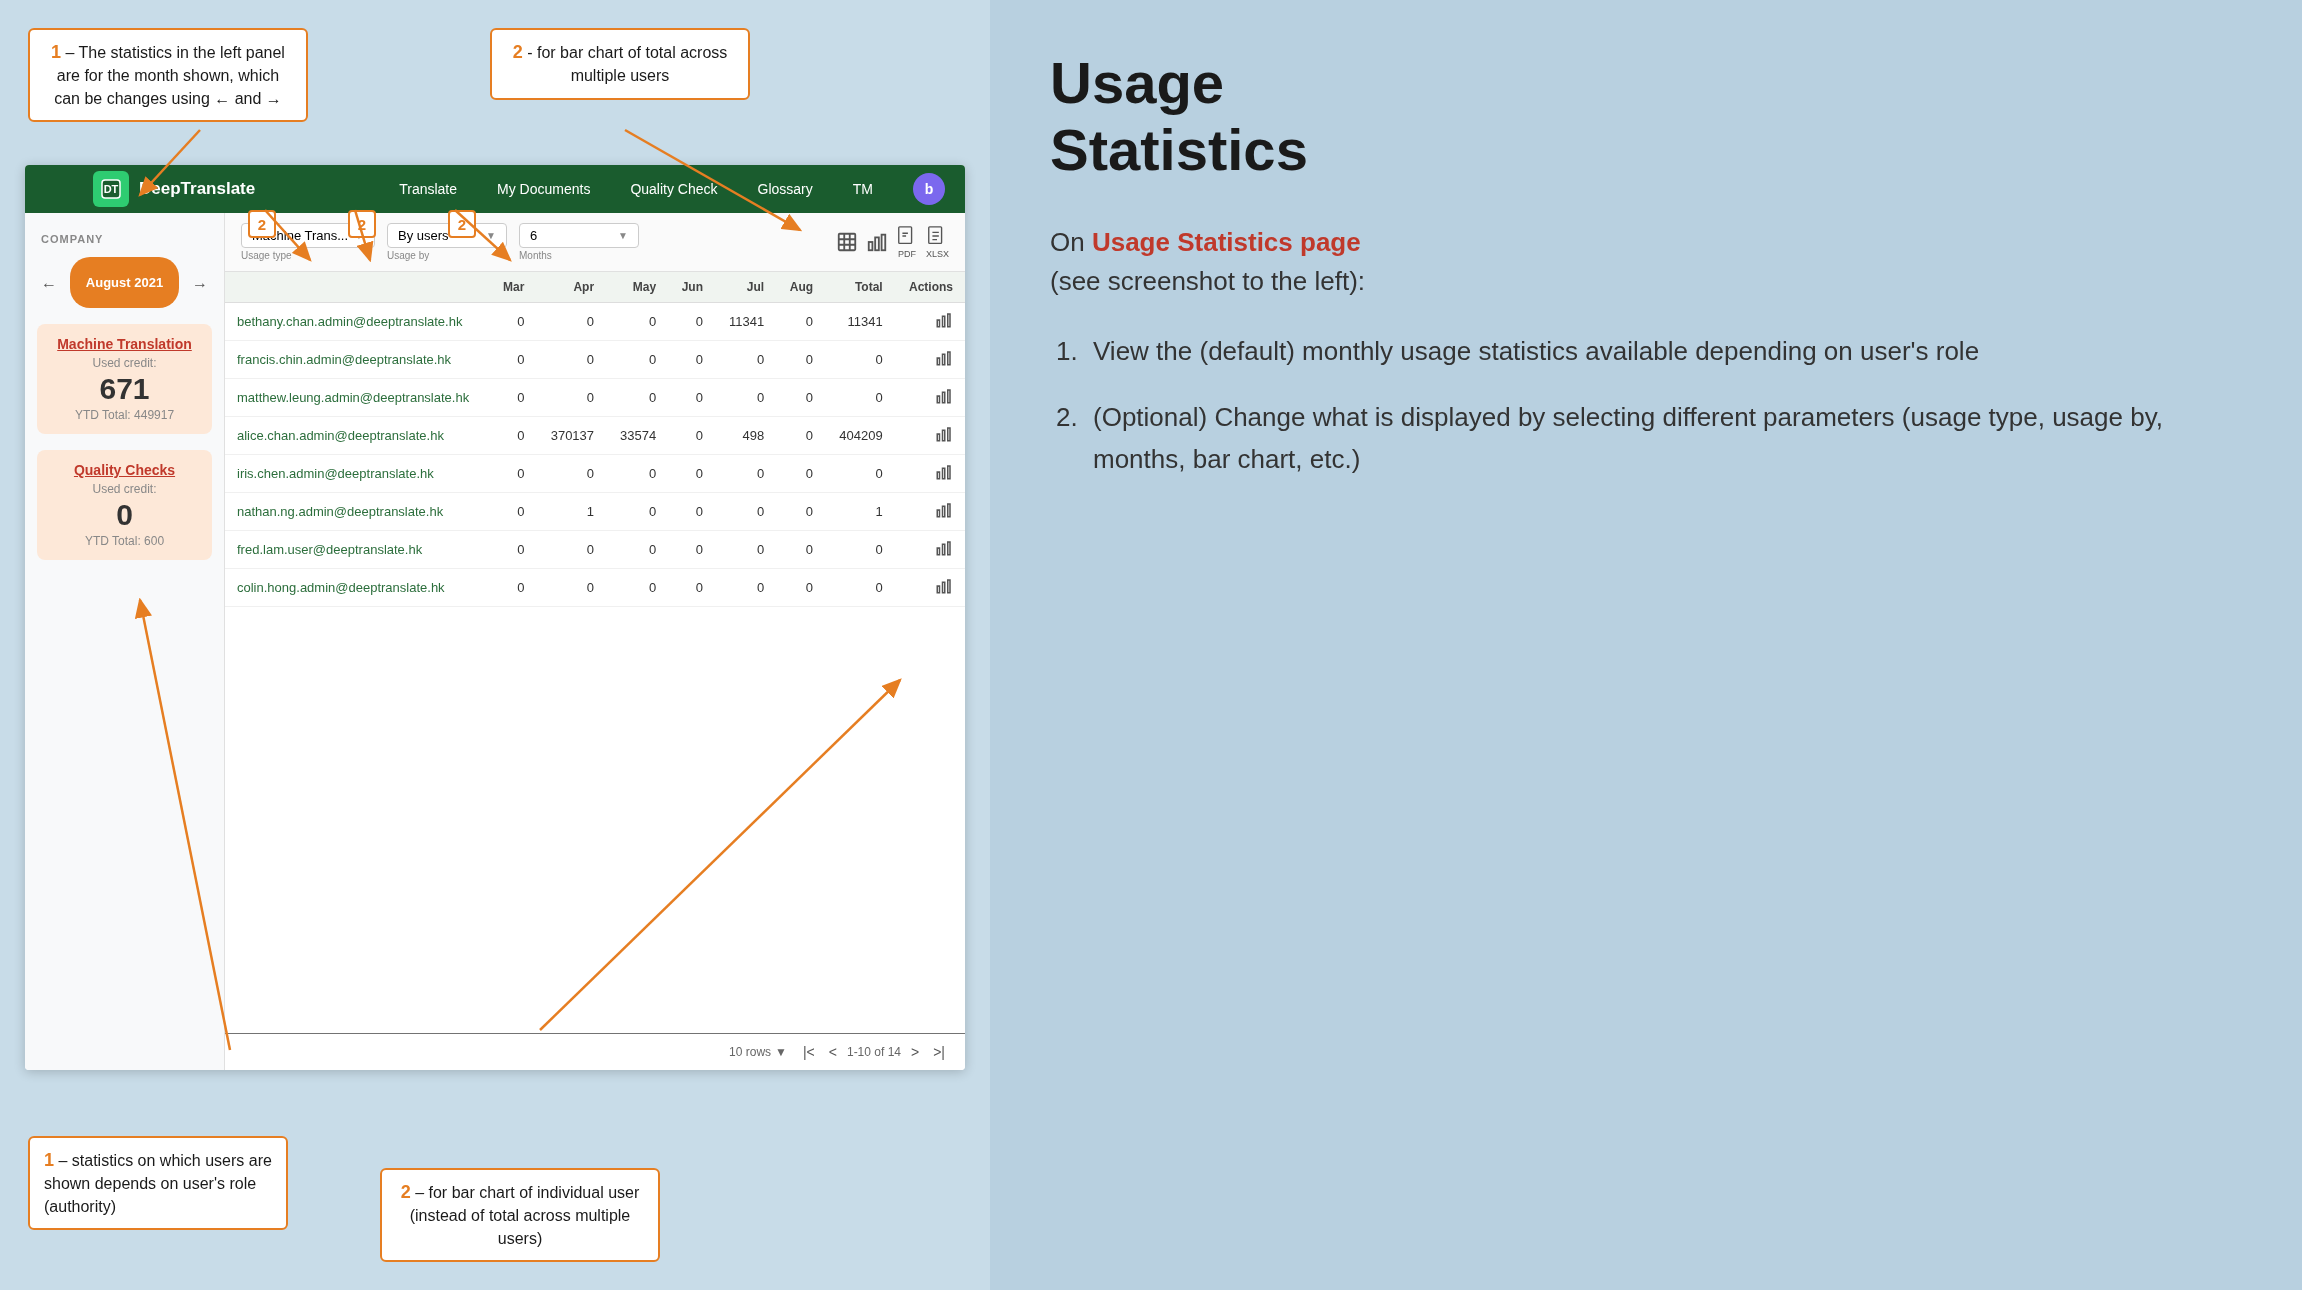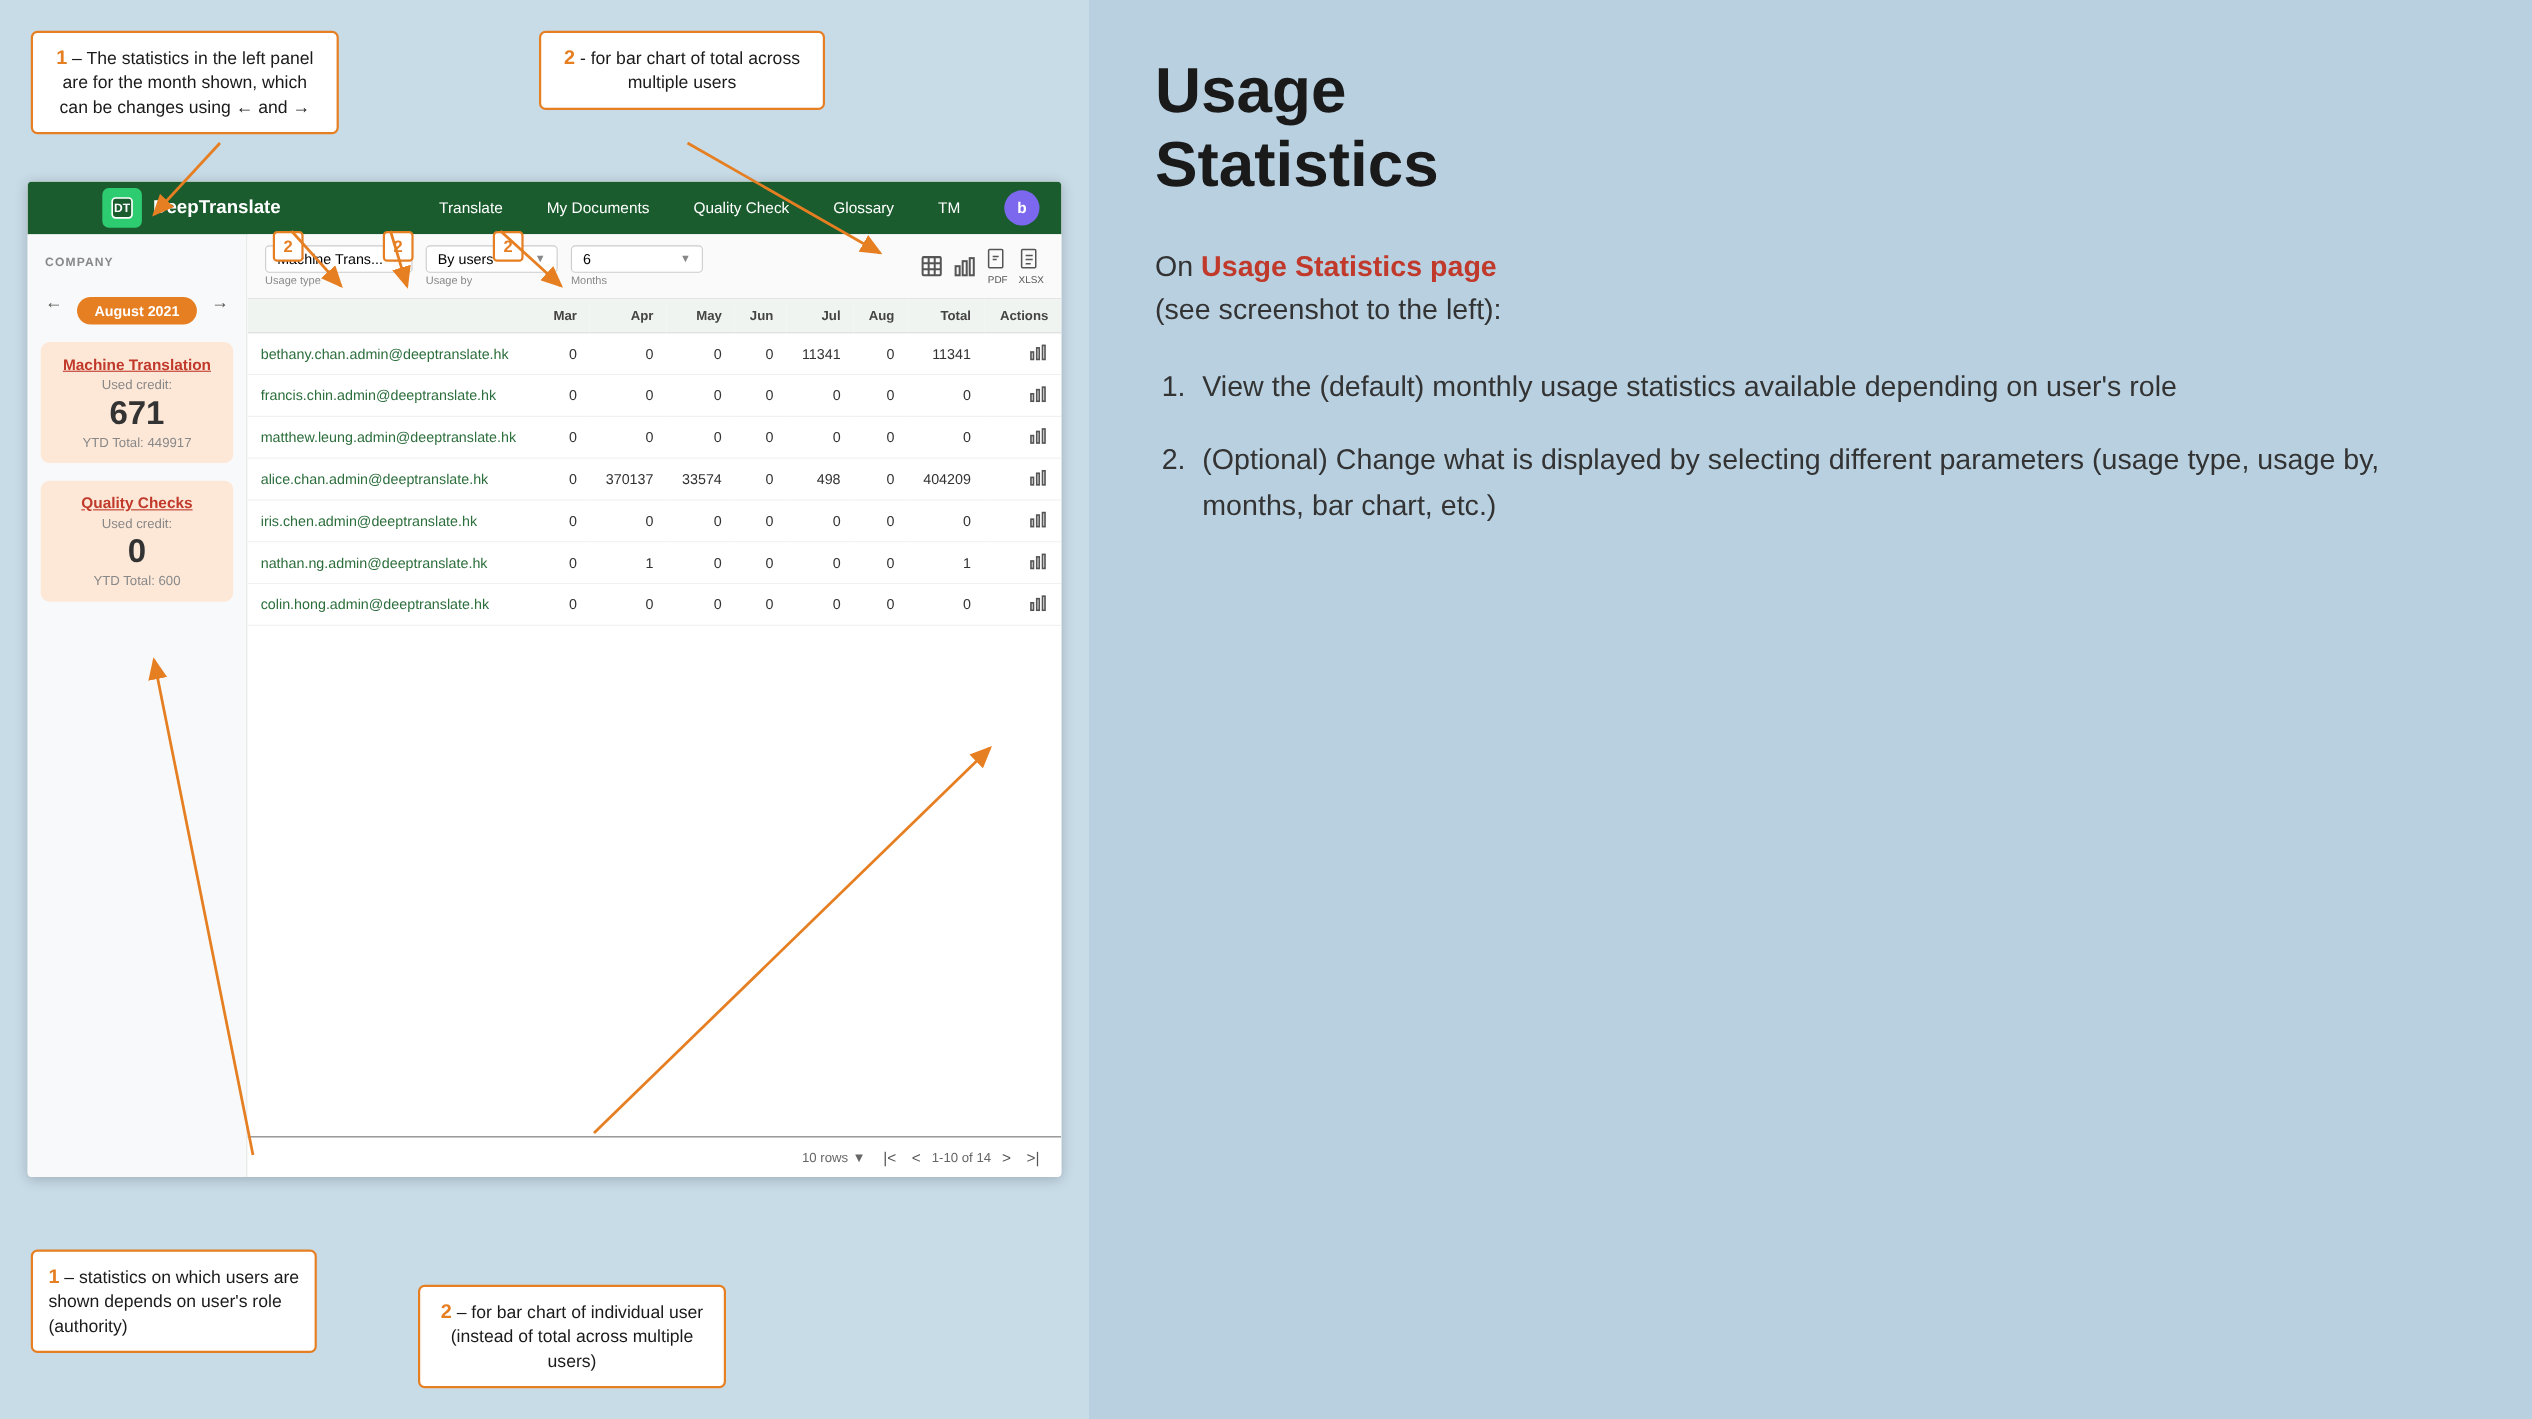--- a/index.html
+++ b/index.html
@@ -237,24 +237,23 @@
       font-size: 16px;
       background: none;
       border: none;
       padding: 4px 8px;
     }
 
     .month-badge {
       background: #e67e22;
       color: white;
       border-radius: 20px;
-      padding: 5px 16px;
+      padding: 18px 16px;
       font-size: 13px;
       font-weight: bold;
-      margin-top: 13px;
     }
 
     .stat-card {
       margin: 8px 12px;
       background: #fde8d8;
       border-radius: 8px;
       padding: 12px 14px;
       text-align: center;
     }
 
@@ -721,20 +720,37 @@
                   <td>1</td>
                   <td><span class="bar-chart-icon">
       <svg width="18" height="18" viewBox="0 0 24 24" fill="none" stroke="#555" stroke-width="2">
         <rect x="3" y="12" width="3" height="9"></rect>
                         <rect x="10" y="7" width="3" height="14"></rect>
                         <rect x="17" y="4" width="3" height="17"></rect>
       </svg>
     </span></td>
                 </tr>
                 <tr>
+                  <td>fred.lam.user@deeptranslate.hk</td>
+                  <td>0</td>
+                  <td>0</td>
+                  <td>0</td>
+                  <td>0</td>
+                  <td>0</td>
+                  <td>0</td>
+                  <td>0</td>
+                  <td><span class="bar-chart-icon">
+      <svg width="18" height="18" viewBox="0 0 24 24" fill="none" stroke="#555" stroke-width="2">
+        <rect x="3" y="12" width="3" height="9"></rect>
+                        <rect x="10" y="7" width="3" height="14"></rect>
+                        <rect x="17" y="4" width="3" height="17"></rect>
+      </svg>
+    </span></td>
+                </tr>
+                <tr>
                   <td>colin.hong.admin@deeptranslate.hk</td>
                   <td>0</td>
                   <td>0</td>
                   <td>0</td>
                   <td>0</td>
                   <td>0</td>
                   <td>0</td>
                   <td>0</td>
                   <td><span class="bar-chart-icon">
       <svg width="18" height="18" viewBox="0 0 24 24" fill="none" stroke="#555" stroke-width="2">

